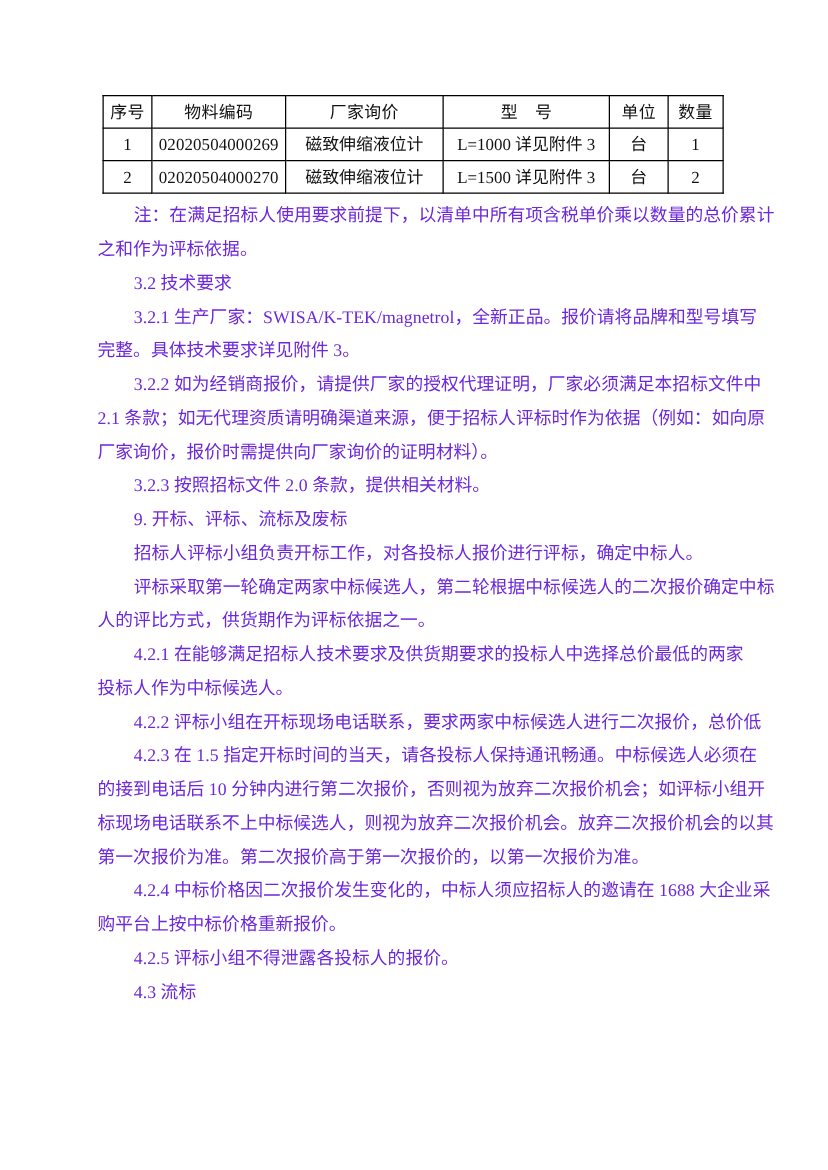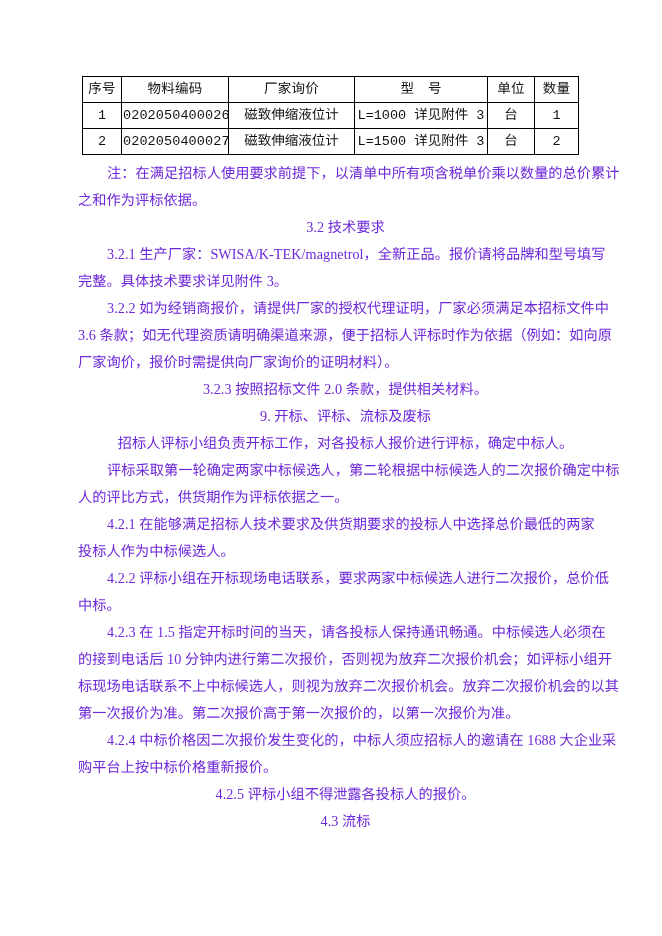--- a/index.html
+++ b/index.html
@@ -30,21 +30,21 @@
   .bom-table-wrap {
     position: absolute;
     left: 82px;
     top: 76px;
     width: 496px;
   }
   table.bom-table {
     border-collapse: collapse;
     width: 496px;
     table-layout: fixed;
-    font-family: Liberation Mono, monospace;
+    font-family: Liberation Serif, serif;
   }
   table.bom-table col.c-seq   { width: 39px; }
   table.bom-table col.c-code  { width: 107px; }
   table.bom-table col.c-name  { width: 126px; }
   table.bom-table col.c-model { width: 133px; }
   table.bom-table col.c-unit  { width: 47px; }
   table.bom-table col.c-qty   { width: 44px; }
 
   table.bom-table th,
   table.bom-table td {
@@ -90,21 +90,20 @@
     padding: 0;
     font-size: 14.2px;
     line-height: 27px;
     height: 27px;
     white-space: nowrap;
     letter-spacing: 0.05px;
     color: #6d28d9;
   }
   p.line.indent2 {
     text-indent: 29px;
-    text-align: center;
   }
   p.line.indent-note {
     text-indent: 29px;
   }
 </style>
 </head>
 <body>
 
 <div class="page">
 
@@ -153,31 +152,30 @@
     </table>
   </div>
 
   <div class="body-text">
     <p class="line indent-note">注：在满足招标人使用要求前提下，以清单中所有项含税单价乘以数量的总价累计</p>
     <p class="line">之和作为评标依据。</p>
     <p class="line indent2">3.2 技术要求</p>
     <p class="line indent2">3.2.1 生产厂家：SWISA/K-TEK/magnetrol，全新正品。报价请将品牌和型号填写</p>
     <p class="line">完整。具体技术要求详见附件 3。</p>
     <p class="line indent2">3.2.2 如为经销商报价，请提供厂家的授权代理证明，厂家必须满足本招标文件中</p>
-    <p class="line">3.6 条款；如无代理资质请明确渠道来源，便于招标人评标时作为依据（例如：如向原</p>
+    <p class="line">2.1 条款；如无代理资质请明确渠道来源，便于招标人评标时作为依据（例如：如向原</p>
     <p class="line">厂家询价，报价时需提供向厂家询价的证明材料）。</p>
     <p class="line indent2">3.2.3  按照招标文件 2.0 条款，提供相关材料。</p>
     <p class="line indent2">9. 开标、评标、流标及废标</p>
     <p class="line indent2">招标人评标小组负责开标工作，对各投标人报价进行评标，确定中标人。</p>
     <p class="line indent2">评标采取第一轮确定两家中标候选人，第二轮根据中标候选人的二次报价确定中标</p>
     <p class="line">人的评比方式，供货期作为评标依据之一。</p>
     <p class="line indent2">4.2.1 在能够满足招标人技术要求及供货期要求的投标人中选择总价最低的两家</p>
     <p class="line">投标人作为中标候选人。</p>
     <p class="line indent2">4.2.2 评标小组在开标现场电话联系，要求两家中标候选人进行二次报价，总价低</p>
-    <p class="line">中标。</p>
     <p class="line indent2">4.2.3 在 1.5 指定开标时间的当天，请各投标人保持通讯畅通。中标候选人必须在</p>
     <p class="line">的接到电话后 10 分钟内进行第二次报价，否则视为放弃二次报价机会；如评标小组开</p>
     <p class="line">标现场电话联系不上中标候选人，则视为放弃二次报价机会。放弃二次报价机会的以其</p>
     <p class="line">第一次报价为准。第二次报价高于第一次报价的，以第一次报价为准。</p>
     <p class="line indent2">4.2.4 中标价格因二次报价发生变化的，中标人须应招标人的邀请在 1688 大企业采</p>
     <p class="line">购平台上按中标价格重新报价。</p>
     <p class="line indent2">4.2.5 评标小组不得泄露各投标人的报价。</p>
     <p class="line indent2">4.3 流标</p>
   </div>
 

